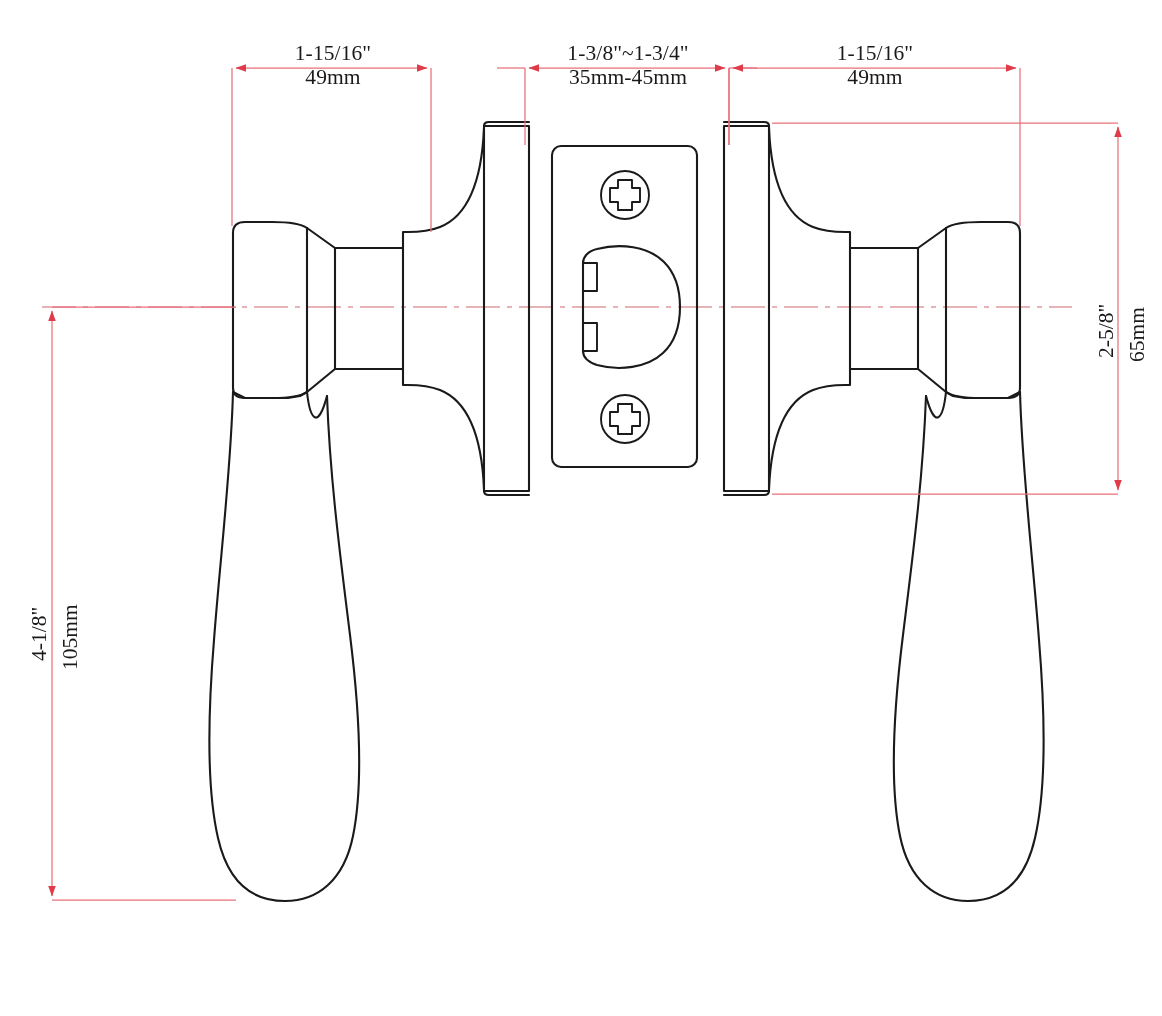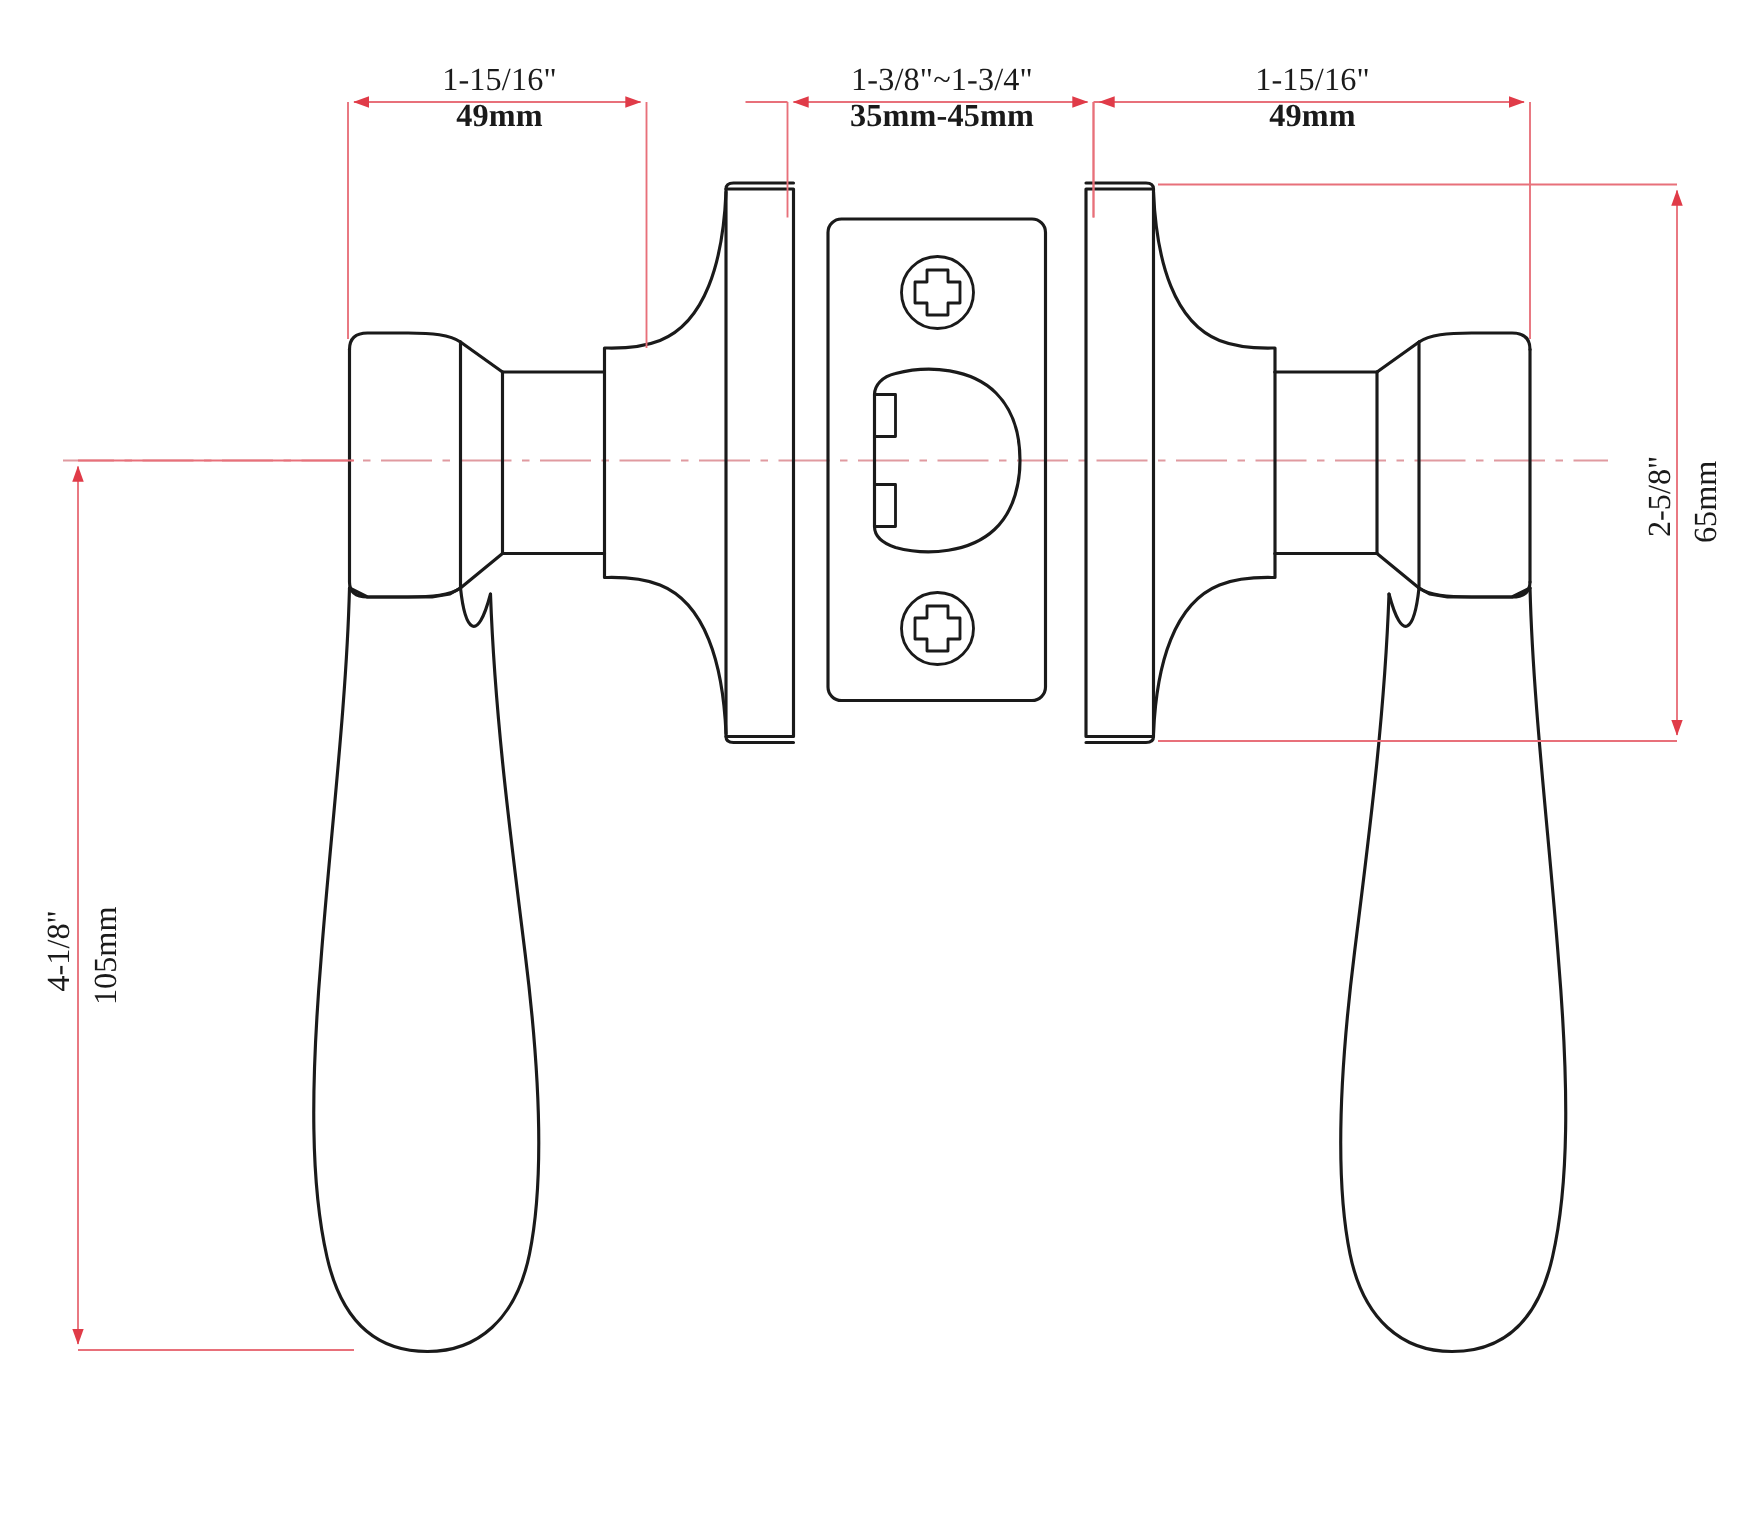--- a/index.html
+++ b/index.html
@@ -65,21 +65,21 @@
     position: absolute;
     font-family: "Liberation Serif", serif;
     color: #1a1a1a;
     font-size: 21.5px;
     line-height: 1.12;
     letter-spacing: 0.1px;
     text-align: center;
     white-space: nowrap;
     user-select: none;
   }
-  .dim-text .line2 { display: block; font-weight: bold; }
+  .dim-text .line2 { display: block; }
   .dim-text-vert {
     position: absolute;
     font-family: "Liberation Serif", serif;
     color: #1a1a1a;
     font-size: 21.5px;
     line-height: 1.12;
     white-space: nowrap;
     user-select: none;
     transform-origin: 0 0;
   }

